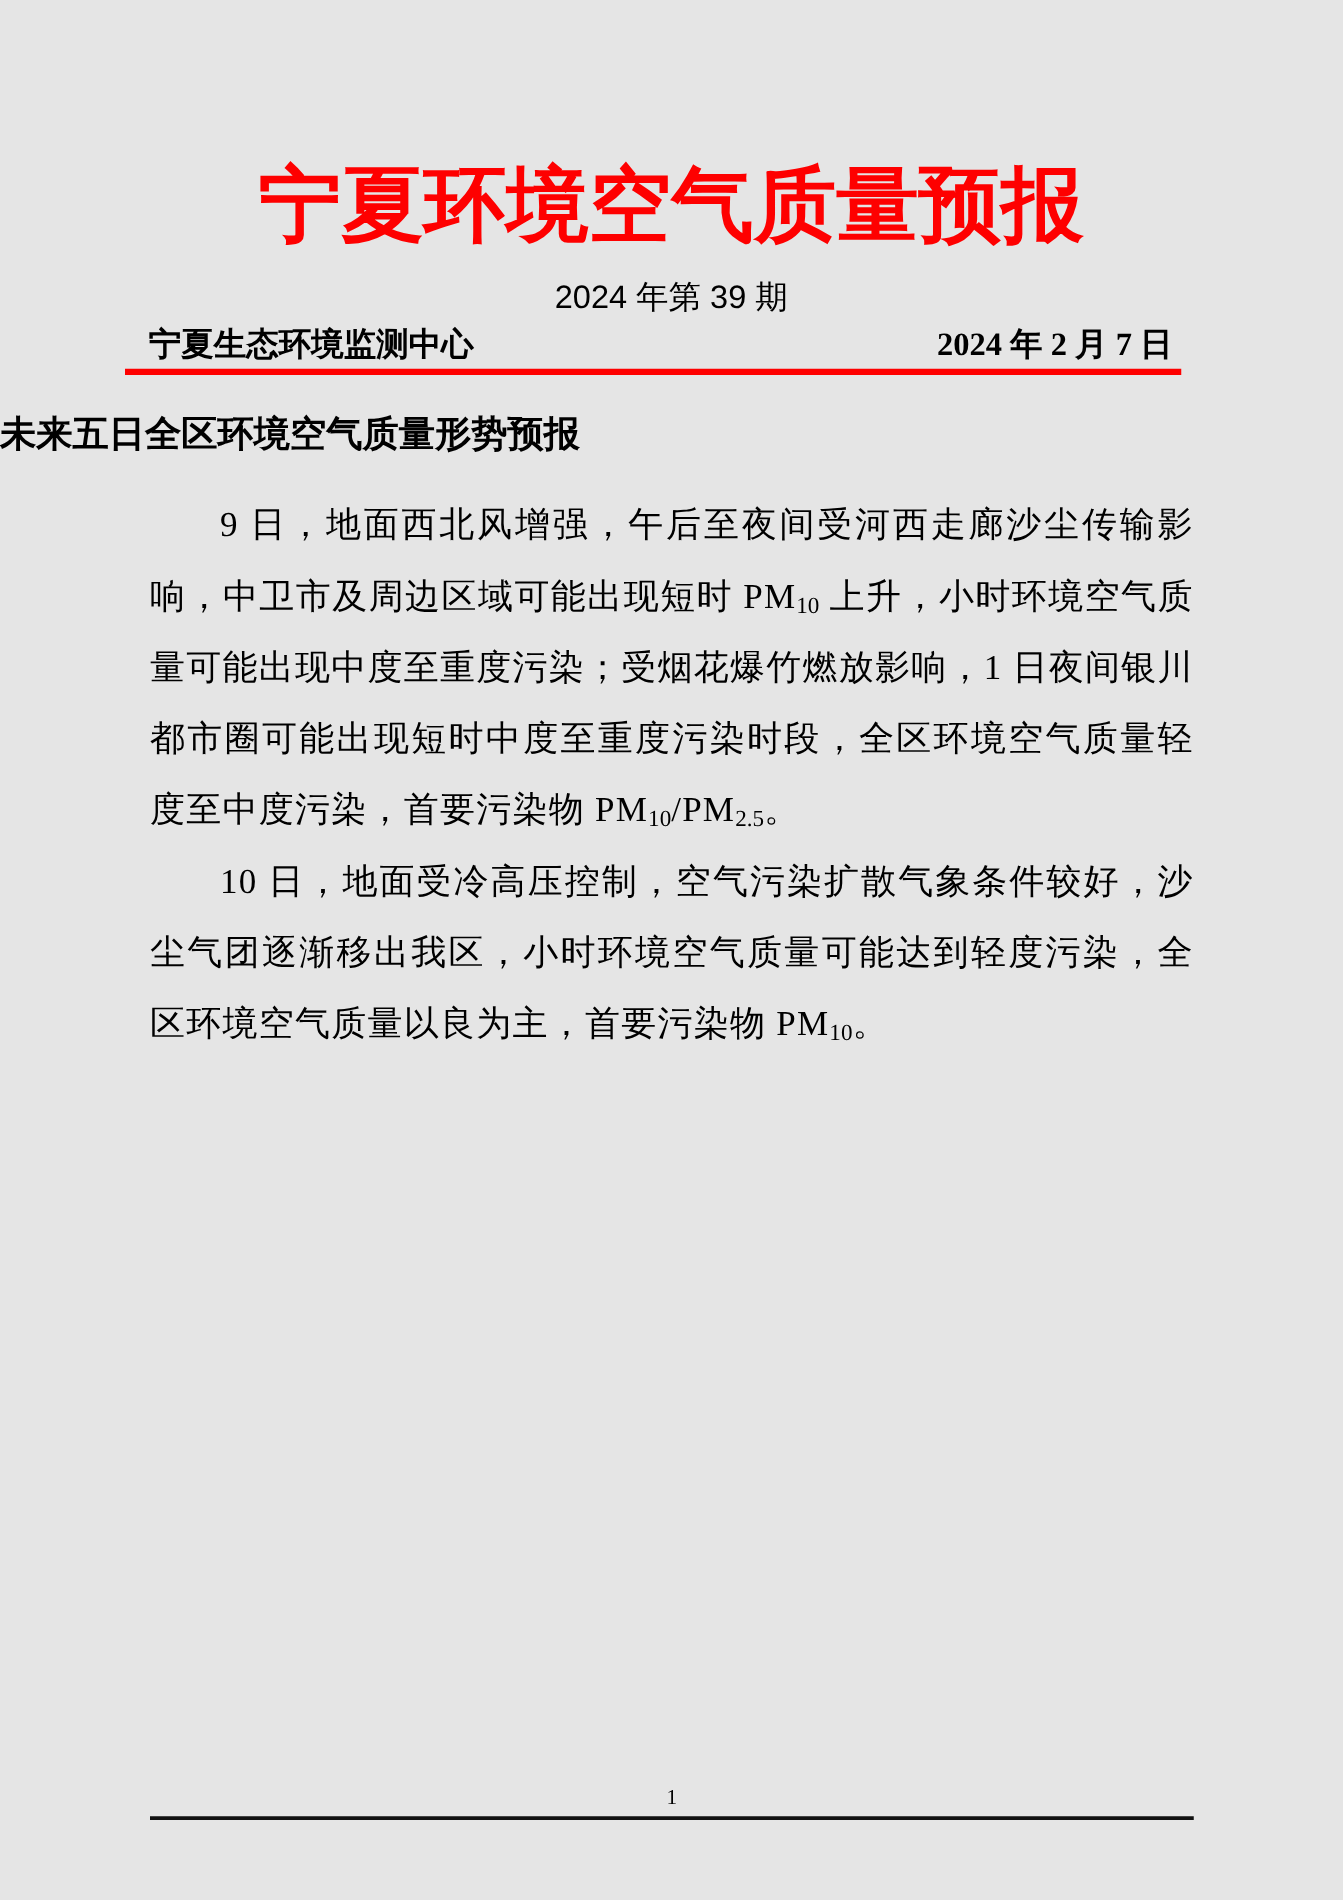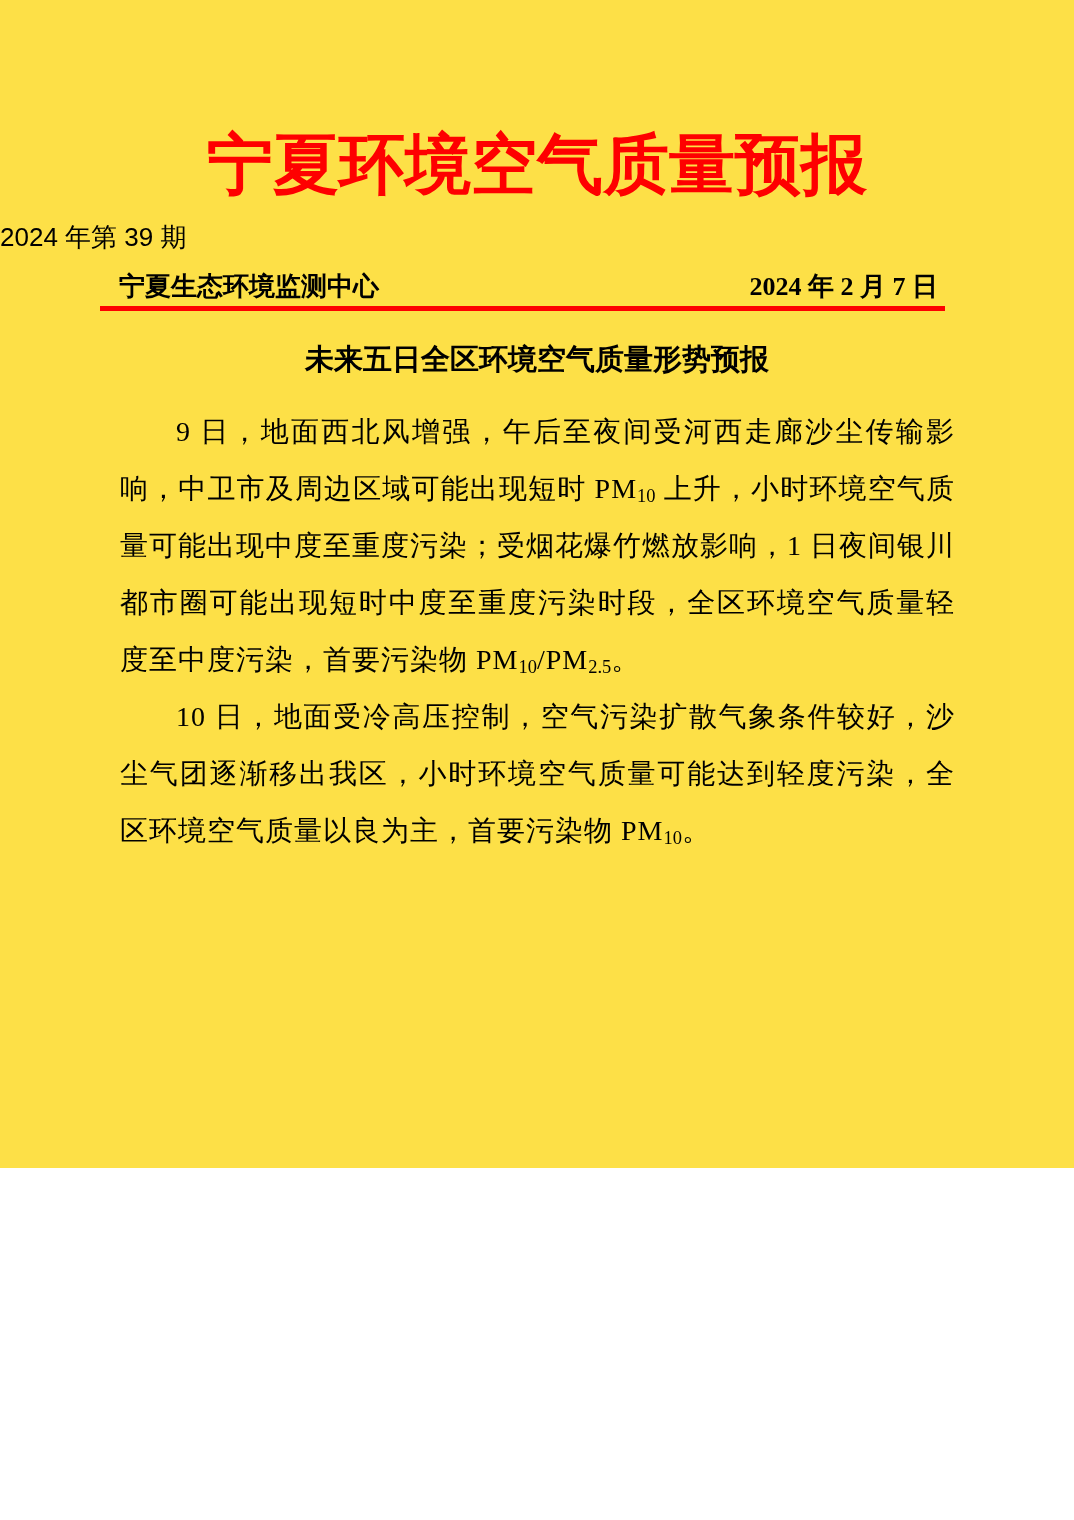--- a/index.html
+++ b/index.html
@@ -3,62 +3,61 @@
 <meta charset="utf-8">
 <style>
   html, body {
     margin: 0;
     padding: 0;
     background: #ffffff;
   }
   .page {
     position: relative;
     width: 1074px;
-    height: 1168px;
-    background: #fde047;
+    height: 1520px;
+    background: #e5e5e5;
     overflow: hidden;
     font-family: "Liberation Serif", "DejaVu Serif", serif;
     color: var(--text-black, #000000);
   }
   .doc-title {
     margin: 0;
     padding-top: 118px;
     text-align: center;
     font-size: 66px;
     line-height: 94px;
     font-weight: bold;
     color: var(--title-red, #fe0000);
     letter-spacing: 0px;
     font-family: "Liberation Serif", "DejaVu Serif", serif;
   }
   .issue-number {
     margin-top: 8px;
-    text-align: left;
+    text-align: center;
     font-size: 26px;
     line-height: 34px;
     font-weight: normal;
     font-family: "Liberation Sans", "DejaVu Sans", sans-serif;
   }
   .publishers-row {
     display: flex;
     justify-content: space-between;
     align-items: baseline;
-    margin: 17px 136px 0 119px;
+    margin: 6px 136px 0 119px;
     font-size: 26px;
     line-height: 32px;
     font-weight: bold;
   }
   .red-rule {
     margin: 3px 129px 0 100px;
     height: 5px;
     background: var(--rule-red, #fe0000);
   }
   .section-heading {
     margin: 30px 0 0 0;
-    text-align: center;
     font-size: 29px;
     line-height: 36px;
     font-weight: bold;
     font-family: "Liberation Sans", "DejaVu Sans", sans-serif;
   }
   .forecast-body {
     margin: 26px 119px 0 120px;
     font-size: 28px;
     line-height: 57px;
     letter-spacing: 1px;

